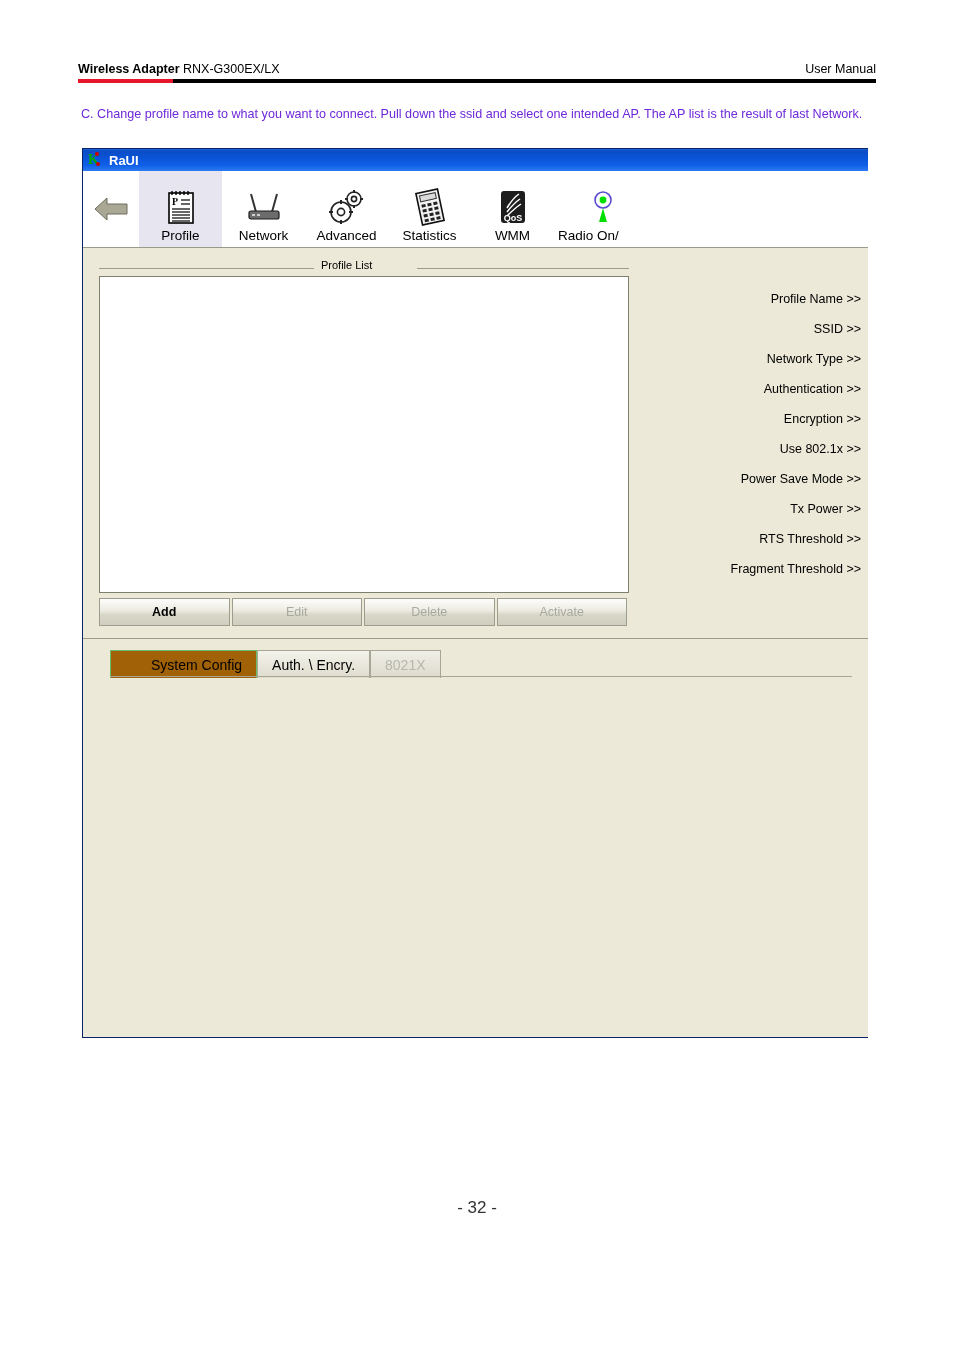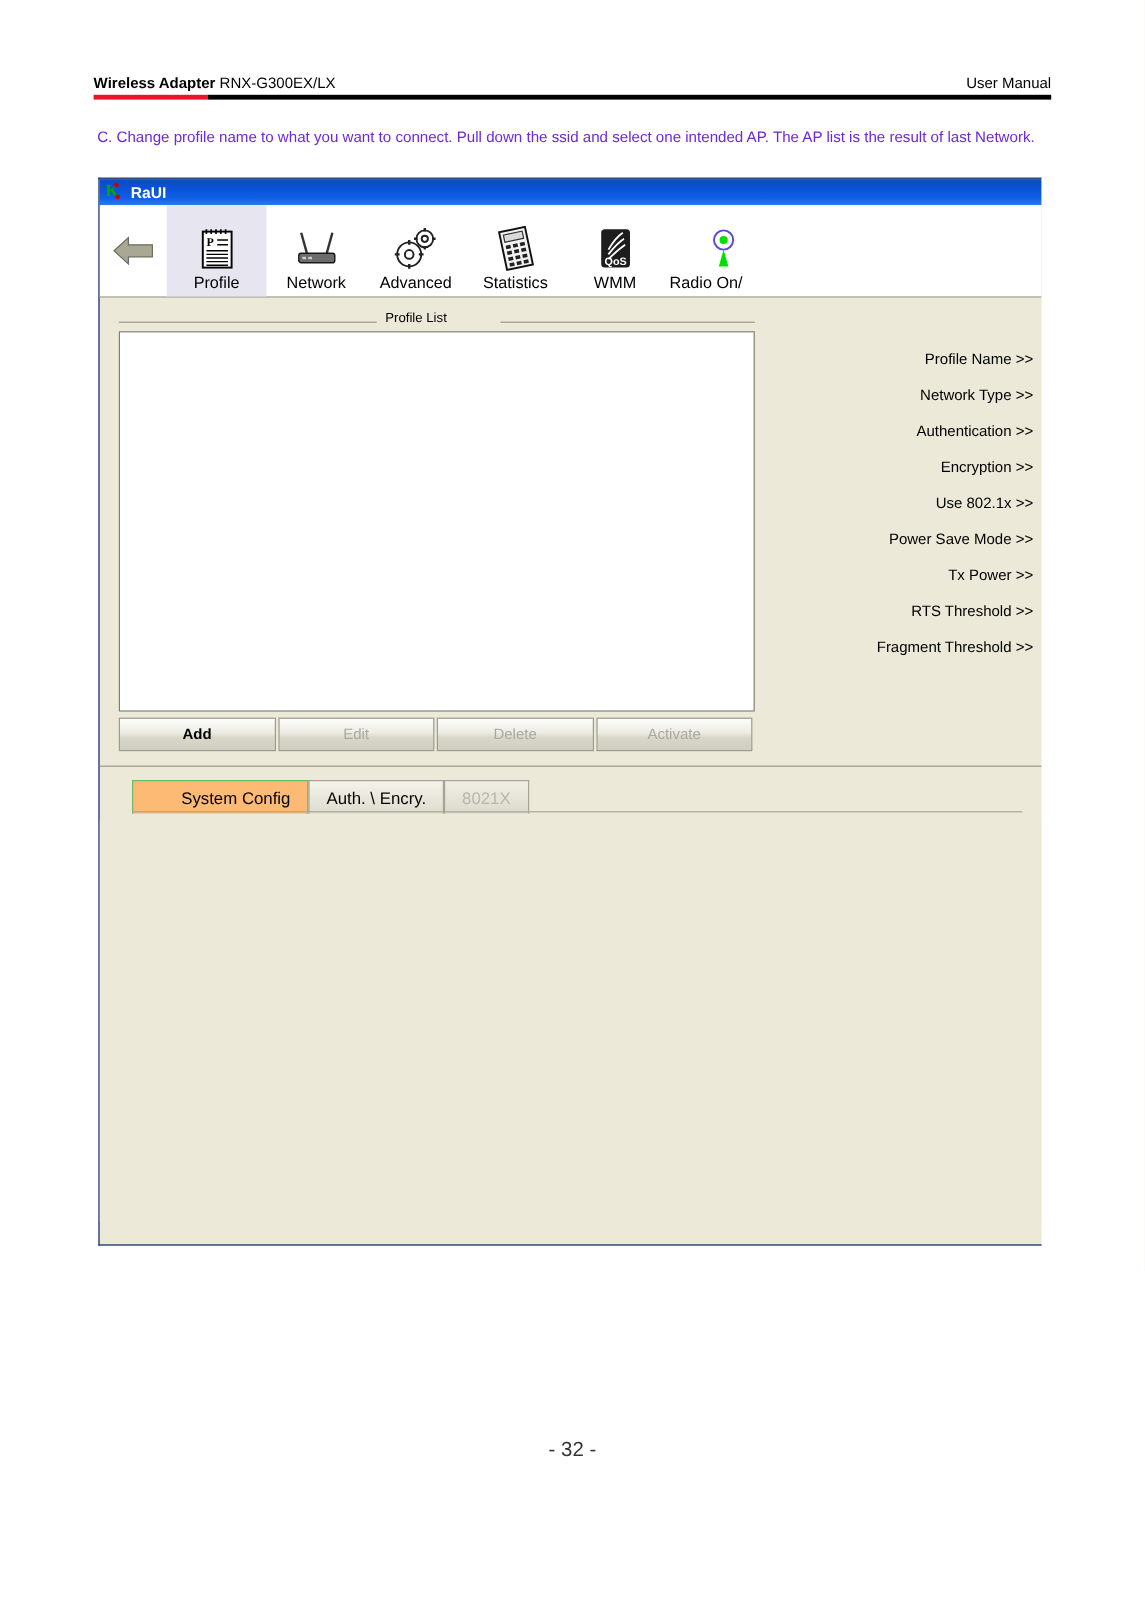--- a/index.html
+++ b/index.html
@@ -74,21 +74,21 @@
     text-align:right;font-size:12.5px;color:#000;}
   #right-labels div{height:30px;line-height:30px;}
 
   .hsep{height:1px;background:#9c9c8c;}
 
   
   #tabstrip-wrap{position:relative;height:44px;}
   #tabstrip{position:absolute;left:27px;top:11px;display:flex;align-items:flex-end;}
   .tab{height:27px;padding:0 14px;display:flex;align-items:center;font-size:14px;
     border:1px solid #a7a696;border-bottom:none;color:#000;}
-  .tab.active{background:#fdba74;border-color:#6abb6a;padding-left:40px;}
+  .tab.active{background:#a16207;border-color:#6abb6a;padding-left:40px;}
   .tab.normal{background:linear-gradient(to bottom,#f4f3ea,#dedcce);}
   .tab.disabled{background:linear-gradient(to bottom,#f0efe6,#dcdacc);color:#b8b7ac;}
   #tab-underline{position:absolute;left:27px;top:37px;width:742px;height:1px;background:#a7a696;}
 
   
   #form-area{position:relative;height:335px;background:#ece9d8;}
 </style>
 </head>
 <body>
 
@@ -258,20 +258,21 @@
 
     <div id="btn-row">
       <div class="ui-btn">Add</div>
       <div class="ui-btn disabled">Edit</div>
       <div class="ui-btn disabled">Delete</div>
       <div class="ui-btn disabled">Activate</div>
     </div>
 
     <div id="right-labels">
       <div>Profile Name &gt;&gt;</div>
+      <div>SSID &gt;&gt;</div>
       <div>Network Type &gt;&gt;</div>
       <div>Authentication &gt;&gt;</div>
       <div>Encryption &gt;&gt;</div>
       <div>Use 802.1x &gt;&gt;</div>
       <div>Power Save Mode &gt;&gt;</div>
       <div>Tx Power &gt;&gt;</div>
       <div>RTS Threshold &gt;&gt;</div>
       <div>Fragment Threshold &gt;&gt;</div>
     </div>
   </div>

